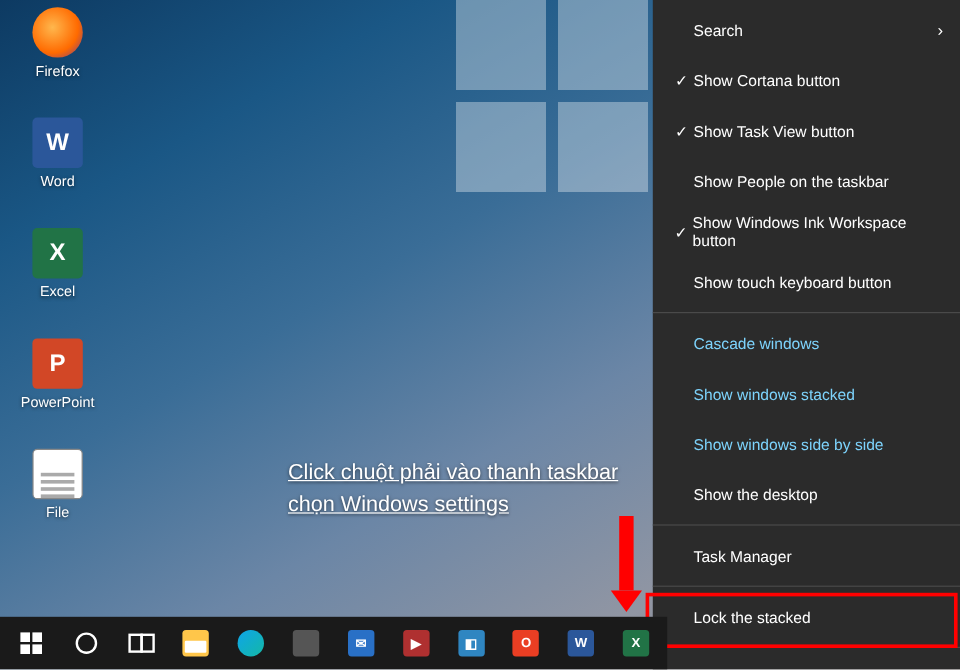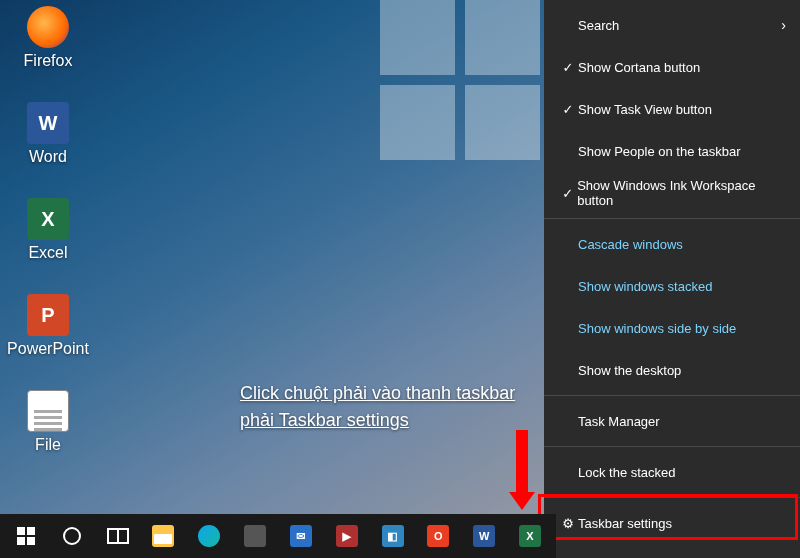--- a/index.html
+++ b/index.html
@@ -56,21 +56,21 @@
   background: radial-gradient(circle at 40% 40%, #ffb74d, #ff6a00 60%, #6a3593);
   border-radius: 50%;
 }
 .desktop-icon .ico.word { background: #2b579a; }
 .desktop-icon .ico.excel { background: #217346; }
 .desktop-icon .ico.ppt { background: #d24726; }
 .desktop-icon .ico.file { background: #fff; border: 1px solid #888; }
 .desktop-icon .ico.file::after { content: ""; display: block; width: 28px; height: 3px; background: #aaa; box-shadow: 0 6px 0 #aaa, 0 12px 0 #aaa, 0 18px 0 #aaa; }
 .desktop-icon .label {
   color: #fff;
-  font-size: 16px;
+  font-size: 12px;
   margin-top: 4px;
   text-shadow: 0 1px 3px rgba(0,0,0,.6);
 }
 
 .instruction {
   position: absolute;
   top: 380px;
   left: 240px;
   color: #fff;
   font-size: 18px;
@@ -200,21 +200,21 @@
       <div class="label">PowerPoint</div>
     </div>
     <div class="desktop-icon">
       <div class="ico file"></div>
       <div class="label">File</div>
     </div>
   </div>
 
   <div class="instruction">
     <div>Click chuột phải vào thanh taskbar</div>
-    <div>phải Taskbar settings</div>
+    <div>chọn Windows settings</div>
   </div>
 
   <div class="arrow">
     <div class="shaft"></div>
     <div class="head"></div>
   </div>
 
   <div class="context-menu">
     <div class="item">
       <span class="check"></span>
@@ -229,20 +229,24 @@
       <span class="check">✓</span>
       <span>Show Task View button</span>
     </div>
     <div class="item">
       <span class="check"></span>
       <span>Show People on the taskbar</span>
     </div>
     <div class="item">
       <span class="check">✓</span>
       <span>Show Windows Ink Workspace button</span>
+    </div>
+    <div class="item">
+      <span class="check"></span>
+      <span>Show touch keyboard button</span>
     </div>
     <div class="sep"></div>
     <div class="item disabled">
       <span class="check"></span>
       <span>Cascade windows</span>
     </div>
     <div class="item disabled">
       <span class="check"></span>
       <span>Show windows stacked</span>
     </div>

